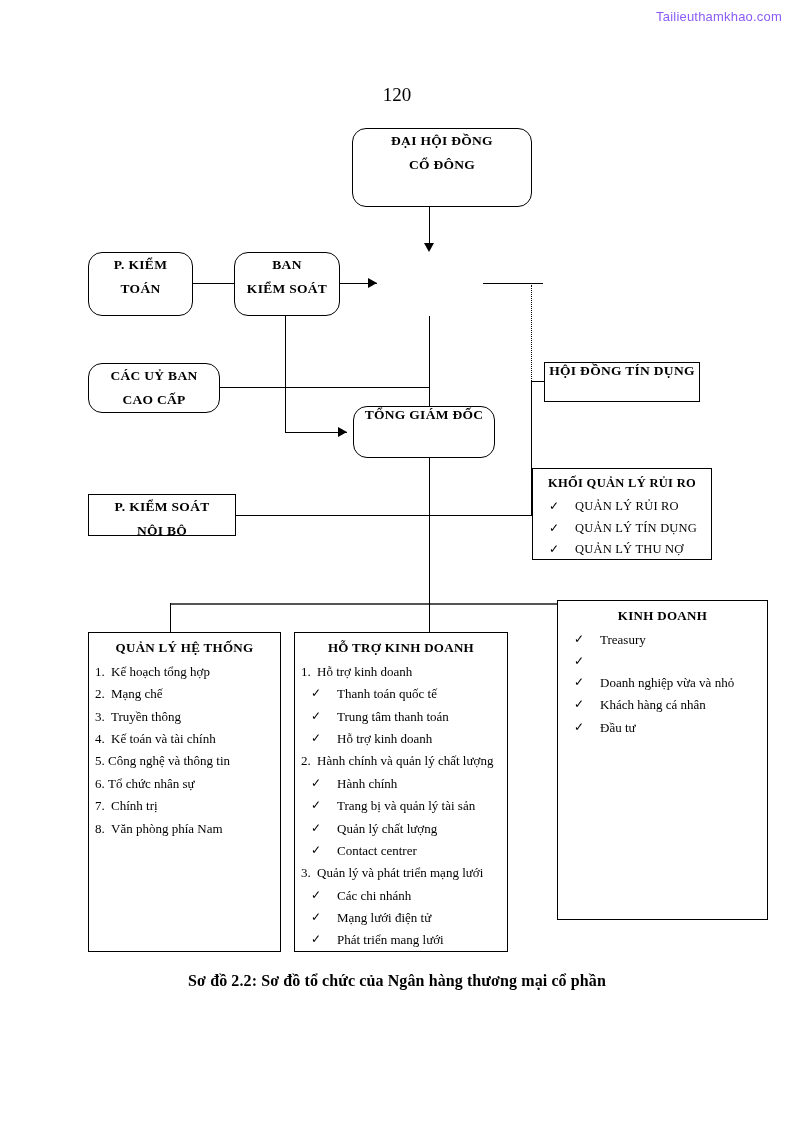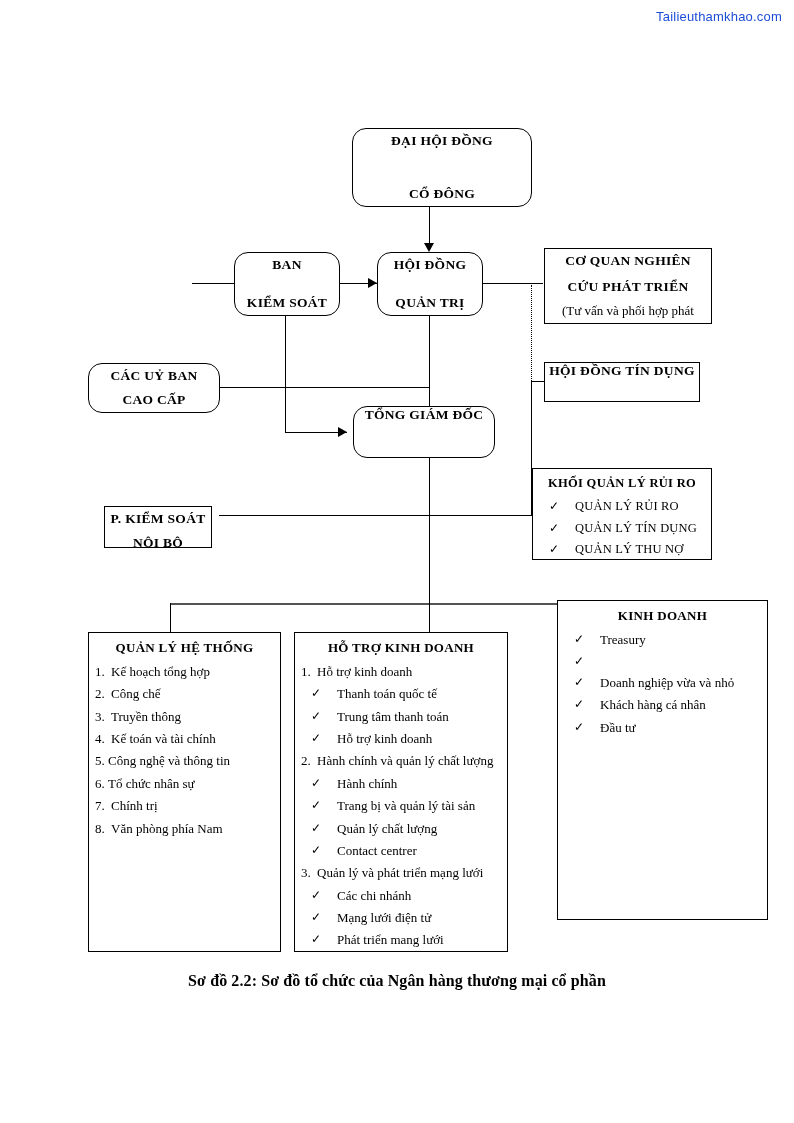--- a/index.html
+++ b/index.html
@@ -19,21 +19,21 @@
     background: #ffffff;
   }
 
   
   #watermark {
     position: absolute;
     top: 9px;
     right: 12px;
     font-family: "Liberation Sans", "DejaVu Sans", sans-serif;
     font-size: 13px;
-    color: #1d4ed8;
+    color: #8b5cf6;
     letter-spacing: 0.2px;
     white-space: nowrap;
   }
 
   
   #page-number {
     position: absolute;
     top: 84px;
     left: 0;
     width: 794px;
@@ -44,21 +44,21 @@
 
   
   .box {
     position: absolute;
     border: 1.4px solid #000;
     background: #fff;
     box-sizing: border-box;
     display: flex;
     flex-direction: column;
     align-items: center;
-    justify-content: space-between;
+    justify-content: flex-start;
     text-align: center;
     overflow: hidden;
     z-index: 5;
   }
   .box.rounded { border-radius: 14px; }
   .box .ln {
     display: block;
     font-weight: bold;
     font-size: 13.5px;
     line-height: 1.75;
@@ -167,20 +167,21 @@
     font-size: 16px;
     letter-spacing: 0.1px;
   }
 </style>
 </head>
 <body>
 
 <div id="page">
 
   <div id="watermark">Tailieuthamkhao.com</div>
+  <div id="page-number">120</div>
 
   <div class="ln-v" style="left:429px; top:206px; height:40px;"></div>
   <div class="arrow down" style="left:424px; top:243px;"></div>
 
   <div class="ln-h" style="left:192px; top:283px; width:46px;"></div>
 
   <div class="ln-h" style="left:339px; top:283px; width:38px;"></div>
   <div class="arrow right" style="left:368px; top:278px;"></div>
 
   <div class="ln-h" style="left:483px; top:283px; width:60px;"></div>
@@ -207,51 +208,46 @@
   <div class="ln-h thick" style="left:170px; top:603px; width:476px;"></div>
   <div class="ln-v" style="left:170px; top:603px; height:30px;"></div>
   <div class="ln-v" style="left:429px; top:603px; height:30px;"></div>
   <div class="ln-v" style="left:645px; top:603px; height:30px;"></div>
 
   <div class="box rounded" style="left:352px; top:128px; width:180px; height:79px;">
     <span class="ln">ĐẠI HỘI ĐỒNG</span>
     <span class="ln">CỔ ĐÔNG</span>
   </div>
 
+  <div class="box rounded" style="left:88px; top:252px; width:105px; height:64px;">
+    <span class="ln">P. KIỂM</span>
+    <span class="ln">TOÁN</span>
+  </div>
 
   <div class="box rounded" style="left:234px; top:252px; width:106px; height:64px;">
     <span class="ln">BAN</span>
     <span class="ln">KIỂM SOÁT</span>
   </div>
 
-  <div class="box rounded" style="left:377px; top:252px; width:106px; height:64px;">
-    <span class="ln">HỘI ĐỒNG</span>
-    <span class="ln">QUẢN TRỊ</span>
-  </div>
-
-  <div class="box" style="left:544px; top:248px; width:168px; height:76px;">
-    <span class="ln">CƠ QUAN NGHIÊN</span>
-    <span class="ln">CỨU  PHÁT TRIỂN</span>
-    <span class="ln small">(Tư vấn và phối hợp phát</span>
-  </div>
+
 
   <div class="box rounded" style="left:88px; top:363px; width:132px; height:50px;">
     <span class="ln">CÁC UỶ BAN</span>
     <span class="ln">CAO CẤP</span>
   </div>
 
   <div class="box one-line" style="left:544px; top:362px; width:156px; height:40px;">
     <span class="ln">HỘI ĐỒNG TÍN DỤNG</span>
   </div>
 
   <div class="box rounded one-line" style="left:353px; top:406px; width:142px; height:52px;">
     <span class="ln">TỔNG GIÁM ĐỐC</span>
   </div>
 
-  <div class="box" style="left:104px; top:494px; width:108px; height:42px;margin-top:12px;">
+  <div class="box" style="left:88px; top:494px; width:148px; height:42px;">
     <span class="ln">P. KIỂM SOÁT</span>
     <span class="ln">NỘI BỘ</span>
   </div>
 
   <div class="listbox caps" style="left:532px; top:468px; width:180px; height:92px; ">
     <div class="lb-title tight">KHỐI QUẢN LÝ RỦI RO</div>
     <div id="risk-items">
         <div class="li chk">
           <span class="mk">✓</span>
           <span class="tx">QUẢN LÝ RỦI RO</span>
@@ -269,21 +265,21 @@
 
   <div class="listbox" style="left:88px; top:632px; width:193px; height:320px;">
     <div class="lb-title">QUẢN LÝ HỆ THỐNG</div>
     <div id="block-0-items">
         <div class="li num">
           <span class="mk">1.</span>
           <span class="tx">Kế hoạch tổng hợp</span>
         </div>
         <div class="li num">
           <span class="mk">2.</span>
-          <span class="tx">Công chế</span>
+          <span class="tx">Mạng chế</span>
         </div>
         <div class="li num">
           <span class="mk">3.</span>
           <span class="tx">Truyền thông</span>
         </div>
         <div class="li num">
           <span class="mk">4.</span>
           <span class="tx">Kế toán và tài chính</span>
         </div>
         <div class="li num nospace">

